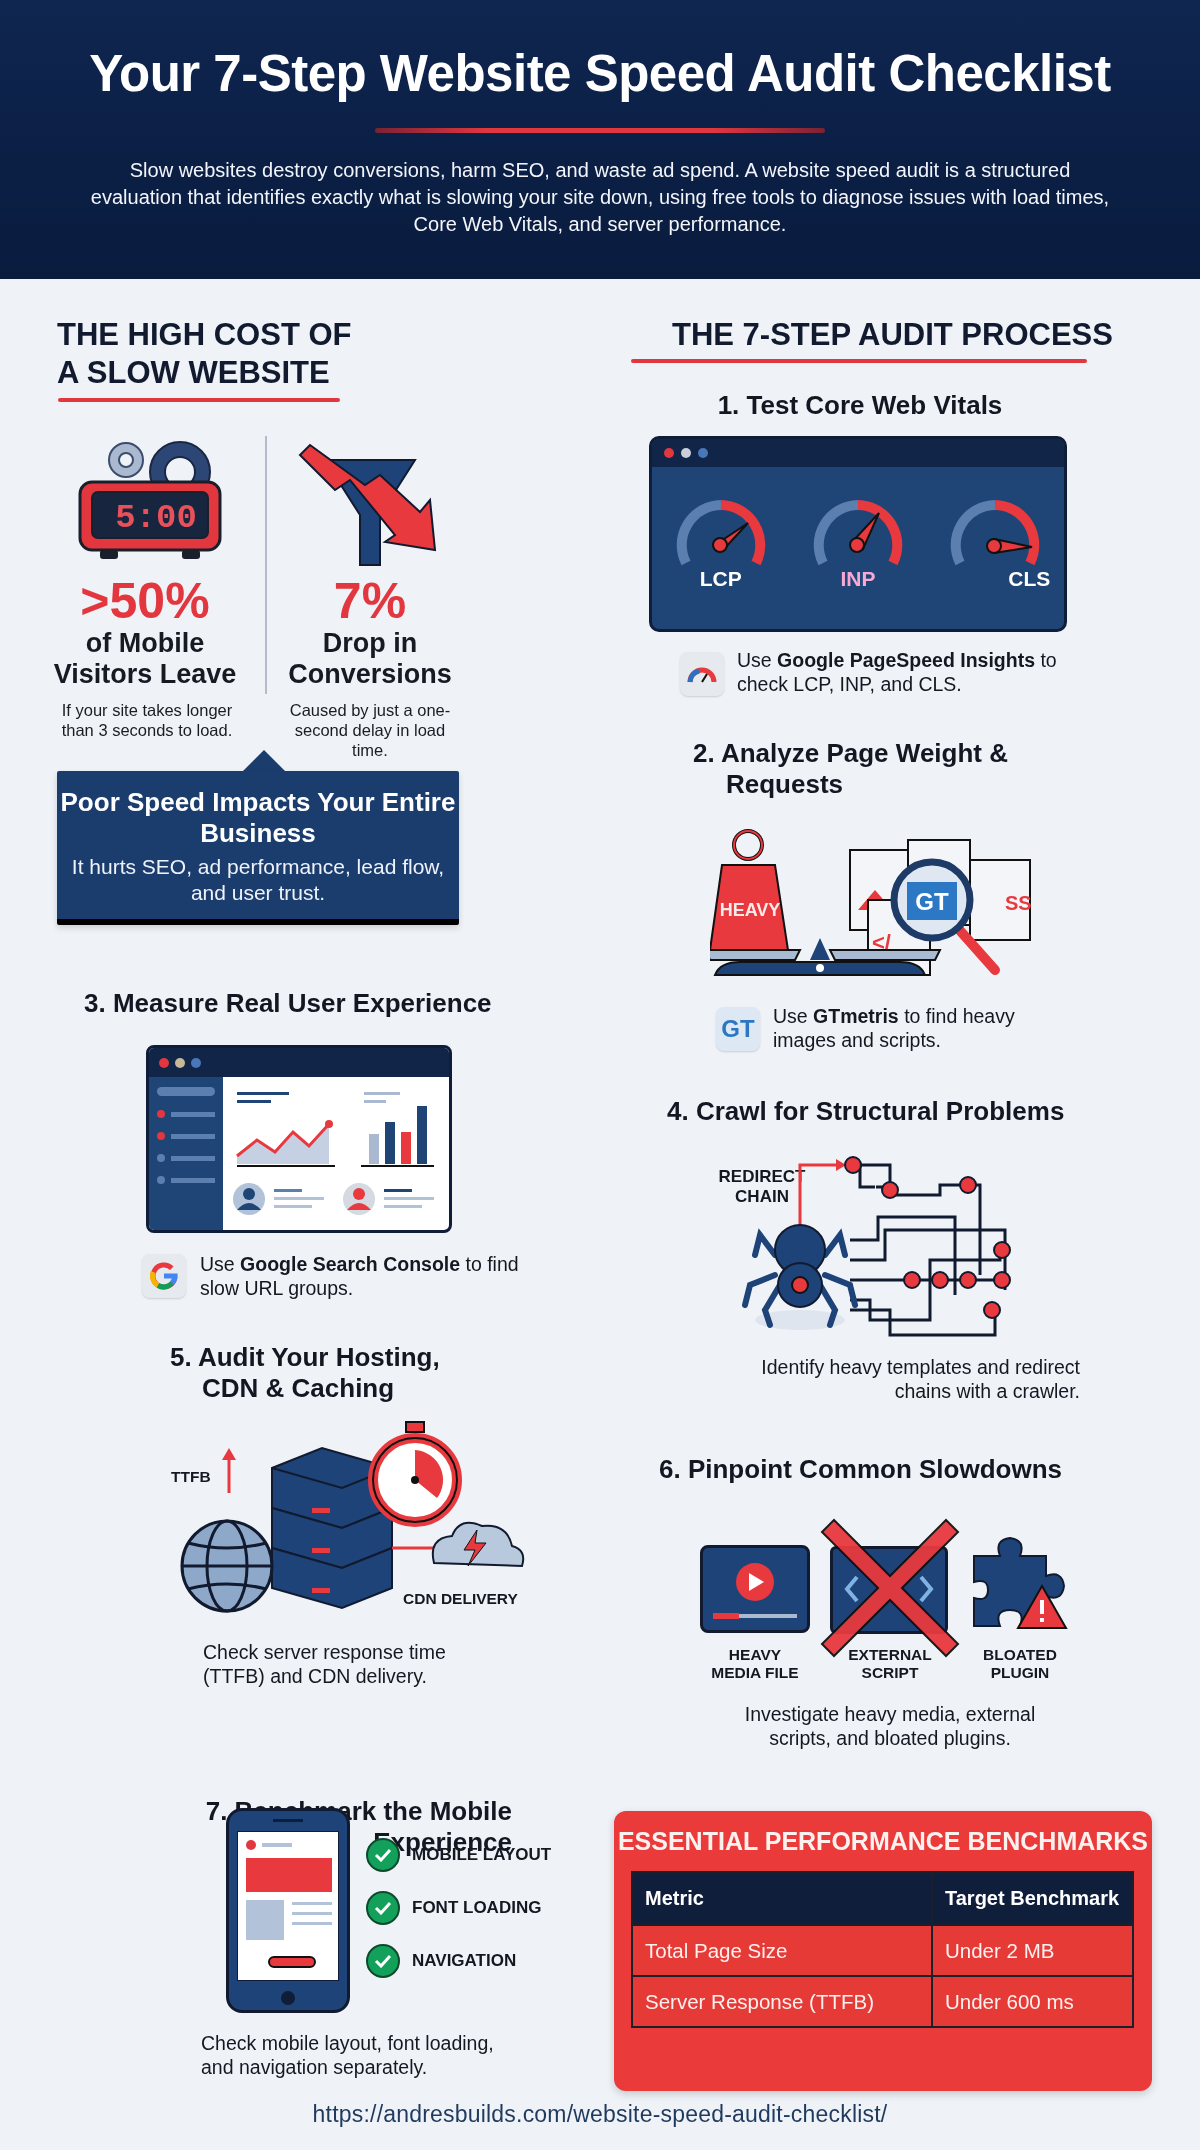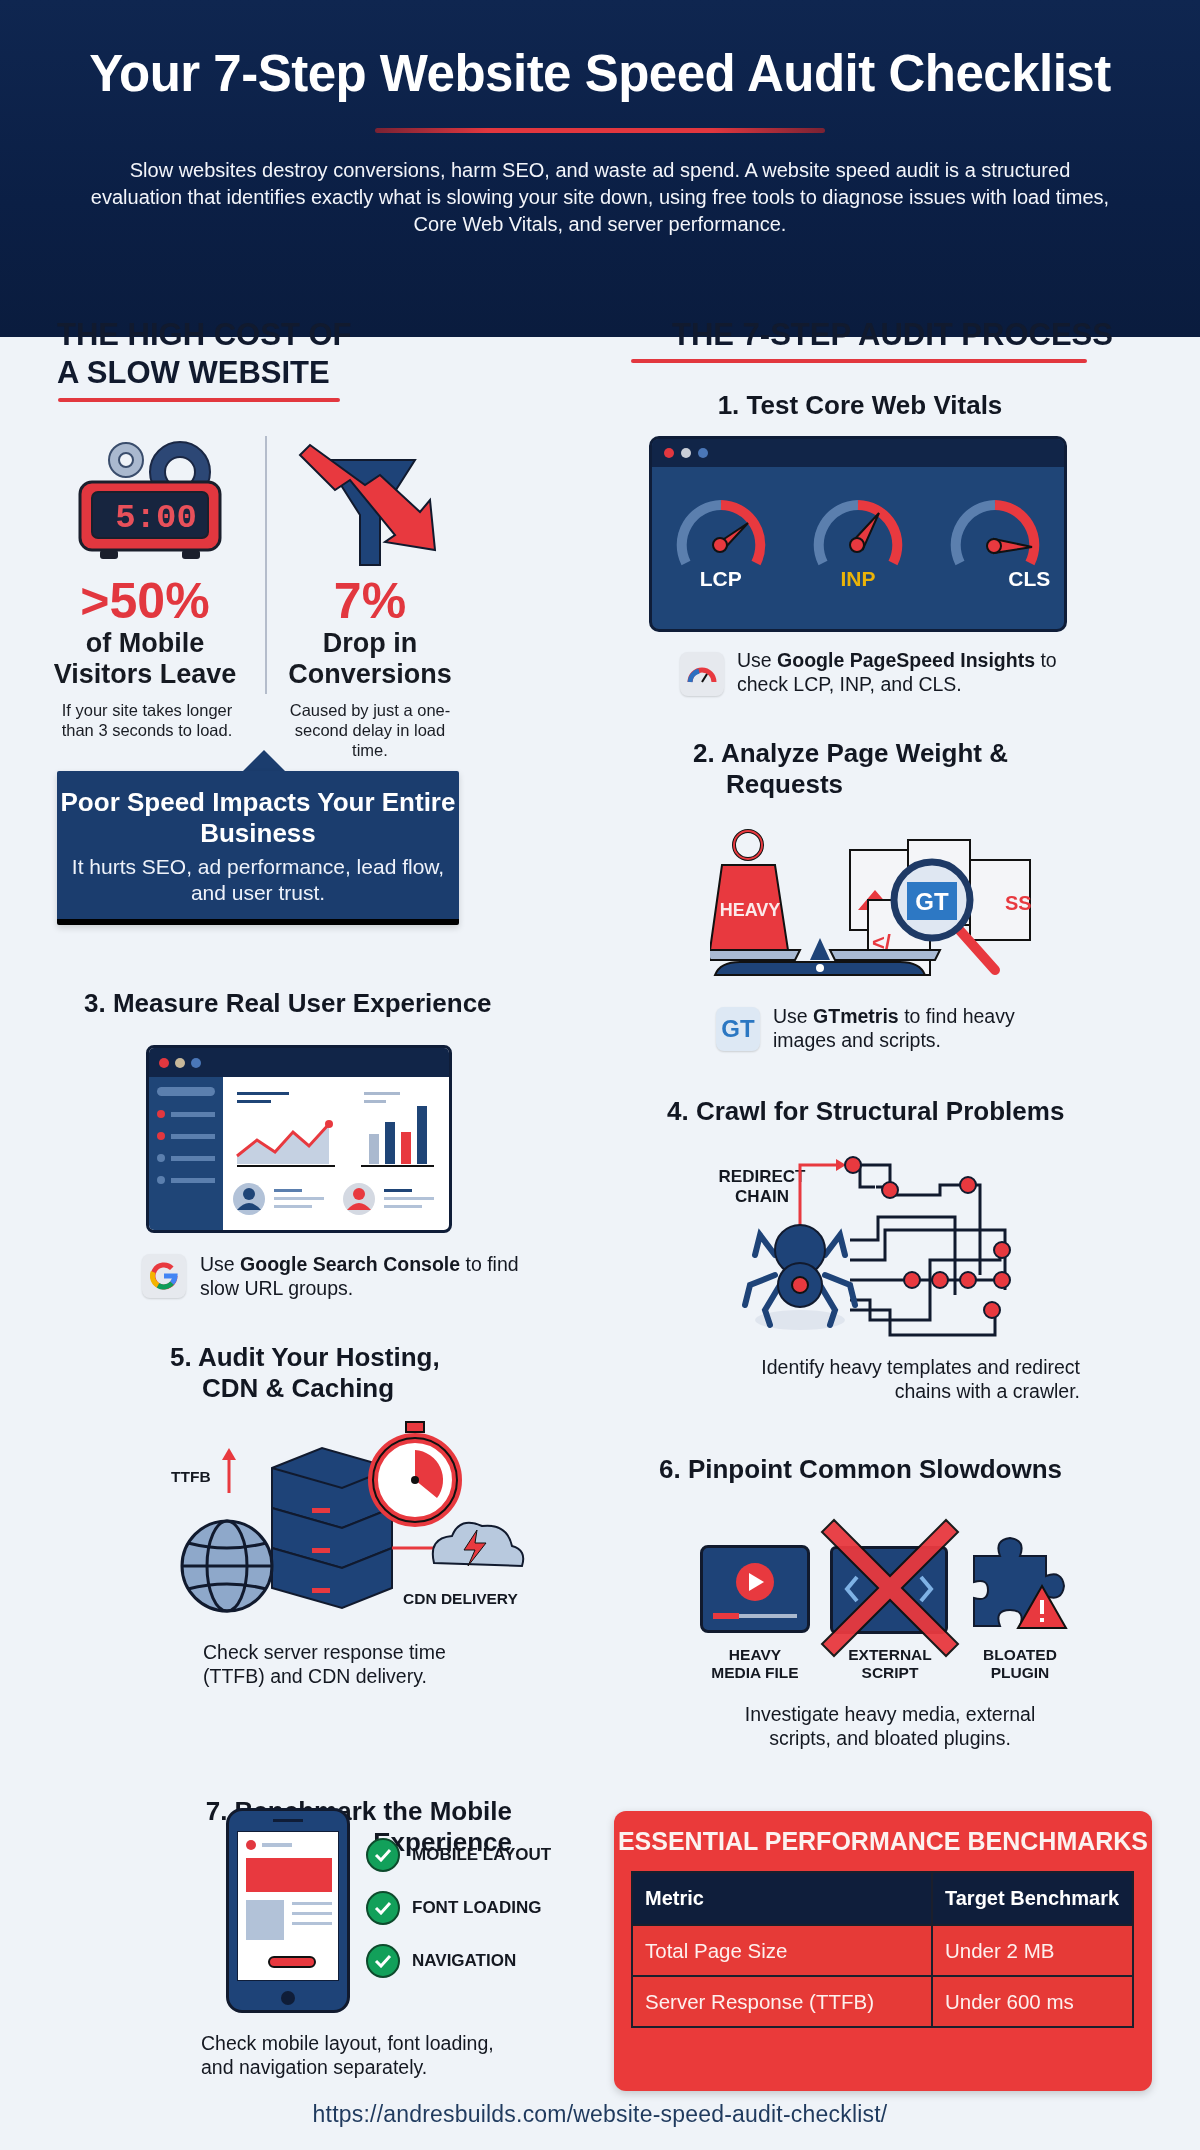--- a/index.html
+++ b/index.html
@@ -1,19 +1,19 @@
 <!DOCTYPE html>
 <html><head>
 <meta charset="utf-8">
 <style>
   *{box-sizing:border-box;margin:0;padding:0;}
   html,body{width:1200px;height:2150px;}
   body{position:relative;background:#eff3f8;font-family:"Liberation Sans",sans-serif;color:#141821;overflow:hidden;}
   .abs{position:absolute;}
-  .header{left:0;top:0;width:1200px;height:337px;background:linear-gradient(180deg,#0f2650 0%,#0b1f45 60%,#0a1c3e 100%);}
+  .header{left:0;top:0;width:1200px;height:279px;background:linear-gradient(180deg,#0f2650 0%,#0b1f45 60%,#0a1c3e 100%);}
   .h-title{left:0;top:44px;width:1200px;text-align:center;color:#fff;font-weight:bold;font-size:51px;letter-spacing:-0.5px;}
   .h-line{left:375px;top:128px;width:450px;height:5px;border-radius:3px;background:linear-gradient(90deg,#7a2233,#e2373f 25%,#e2373f 75%,#7a2233);}
   .h-sub{left:90px;top:157px;width:1020px;text-align:center;color:#f3f5fa;font-size:20px;line-height:27px;}
   .sec-title{font-weight:bold;font-size:31px;line-height:38px;color:#111a2e;}
   .underline{height:4px;background:#e2373f;border-radius:2px;}
   .step-title{font-weight:bold;font-size:26px;line-height:31px;color:#121722;}
   .stat-big{font-weight:bold;font-size:50px;color:#e2373f;text-align:center;}
   .stat-mid{font-weight:bold;font-size:27px;line-height:31px;color:#161a22;text-align:center;}
   .stat-small{font-size:16.5px;line-height:20px;color:#1a1d24;text-align:center;}
   .callout{left:57px;top:771px;width:402px;height:154px;background:#1b3d6e;border-radius:2px;border-bottom:6px solid #000000;box-shadow:0 3px 6px rgba(0,0,0,.15);}
@@ -117,21 +117,21 @@
       </svg>
       <div style="color:#fff;font-weight:bold;font-size:21px;margin-top:-6px;">LCP</div>
     </div>
     <div style="width:110px;text-align:center;">
       <svg width="110" height="84" viewBox="0 0 110 84">
         <path d="M20 78 A40 40 0 0 1 55 20" stroke="#5b7fae" stroke-width="10" fill="none"></path>
         <path d="M55 20 A40 40 0 0 1 90 78" stroke="#e8393f" stroke-width="10" fill="none"></path>
         <path d="M50 56 L76 28 L60 64 Z" fill="#e8393f" stroke="#111" stroke-width="2"></path>
         <circle cx="54" cy="60" r="7" fill="#e8393f" stroke="#111" stroke-width="2"></circle>
       </svg>
-      <div style="color:#eab308;font-weight:bold;font-size:21px;margin-top:-6px;">INP</div>
+      <div style="color:#f9a8d4;font-weight:bold;font-size:21px;margin-top:-6px;">INP</div>
     </div>
     <div style="width:110px;text-align:right;">
       <svg width="110" height="84" viewBox="0 0 110 84">
         <path d="M20 78 A40 40 0 0 1 55 20" stroke="#5b7fae" stroke-width="10" fill="none"></path>
         <path d="M55 20 A40 40 0 0 1 90 78" stroke="#e8393f" stroke-width="10" fill="none"></path>
         <path d="M54 54 L92 62 L54 68 Z" fill="#e8393f" stroke="#111" stroke-width="2"></path>
         <circle cx="54" cy="61" r="7" fill="#e8393f" stroke="#111" stroke-width="2"></circle>
       </svg>
       <div style="color:#fff;font-weight:bold;font-size:21px;margin-top:-6px;">CLS</div>
     </div>

